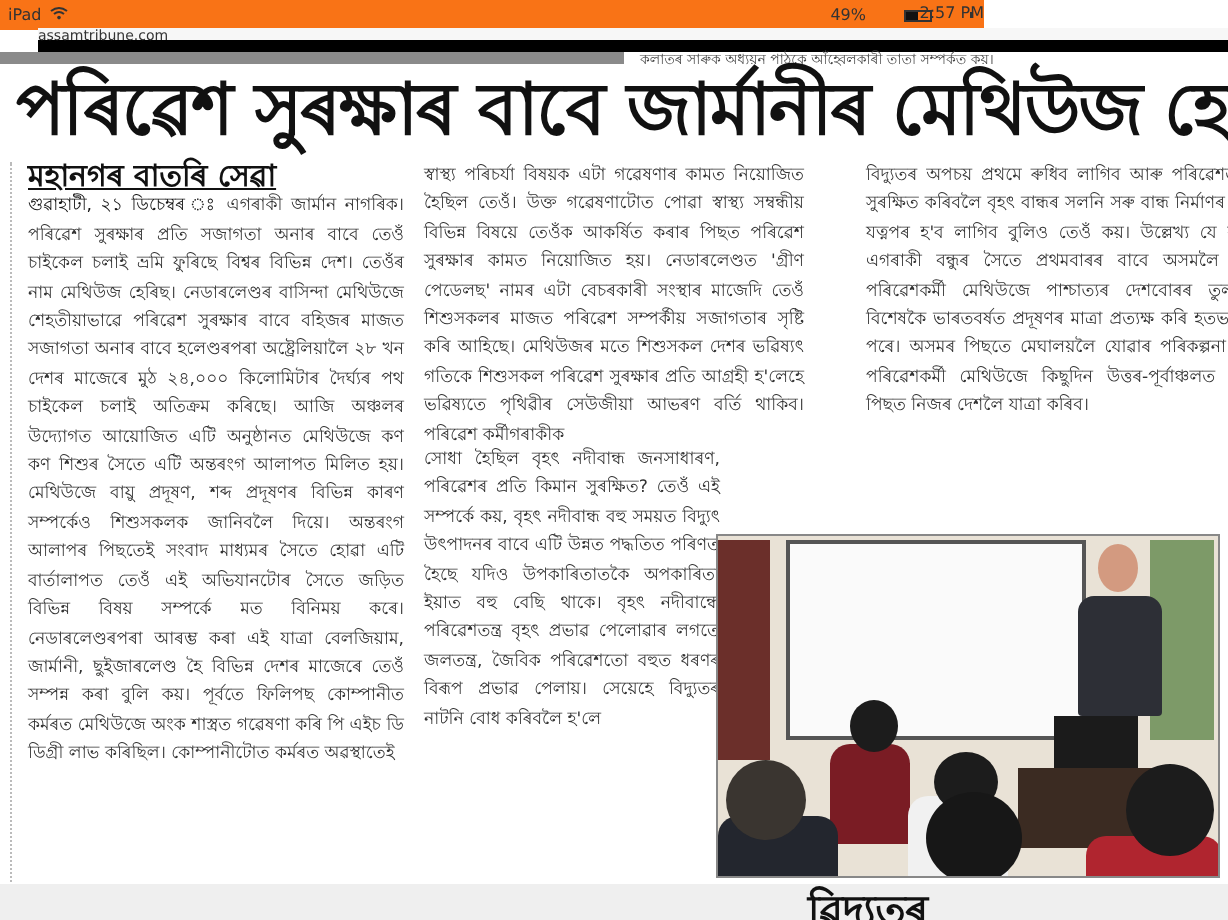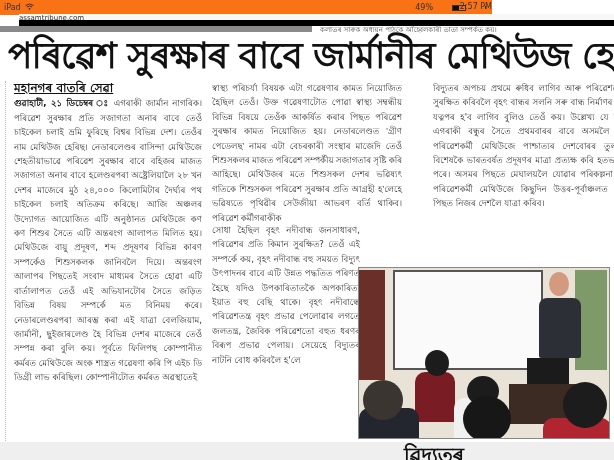--- a/index.html
+++ b/index.html
@@ -17,25 +17,25 @@
 
     .page { position: absolute; left: 0; top: 26px; width: 550px; height: 434px; background: #fff; }
     .top-strip { position: absolute; left: 0; top: 0; width: 312px; height: 6px; background: #8a8a8a; }
     .prev-line { position: absolute; left: 320px; top: -2px; font-size: 7px; color: #444; white-space: nowrap; }
 
     .headline { position: absolute; left: 8px; top: 6px; width: 600px; font-family: "DejaVu Serif", serif; font-weight: bold; font-size: 36px; line-height: 46px; color: #111; white-space: nowrap; letter-spacing: -1px; }
 
     .col { position: absolute; font-size: 8.6px; line-height: 14.4px; color: #333; text-align: justify; font-family: "DejaVu Sans", sans-serif; }
     .col p { margin: 0; }
     .col-1 { left: 14px; top: 55px; width: 188px; }
-    .col-2 { left: 212px; top: 55px; width: 190px; font-family: Liberation Serif, serif; }
+    .col-2 { left: 212px; top: 55px; width: 190px; }
     .col-2b { left: 212px; top: 190px; width: 148px; }
     .col-3 { left: 433px; top: 55px; width: 198px; }
-    .byline { font-weight: bold; text-decoration: underline; font-size: 12px; color: #111; display: block; margin-bottom: 1px; }
-    .dateline { font-weight: bold; color: #111; }
+    .byline { font-weight: bold; text-decoration: underline; font-size: 15px; color: #111; display: block; margin-bottom: 1px; }
+    .dateline { font-weight: normal; color: #111; }
 
     .gutter-left { position: absolute; left: 0; top: 55px; width: 6px; height: 370px; border-right: 1px dotted #bbb; }
 
     .photo { position: absolute; left: 358px; top: 241px; width: 252px; height: 172px; border: 1px solid #888; background: #e9e2d6; overflow: hidden; }
     .photo .screen { position: absolute; left: 34px; top: 2px; width: 150px; height: 100px; background: #fafafa; border: 2px solid #555; }
     .photo .window { position: absolute; right: 2px; top: 2px; width: 32px; height: 100px; background: #7d9a68; }
     .photo .door { position: absolute; left: 0; top: 2px; width: 26px; height: 110px; background: #6b2f2a; }
     .photo .presenter-head { position: absolute; left: 190px; top: 4px; width: 20px; height: 24px; background: #d39a80; border-radius: 50%; }
     .photo .presenter-body { position: absolute; left: 180px; top: 30px; width: 42px; height: 60px; background: #2d2f36; border-radius: 8px 8px 2px 2px; }
     .photo .laptop { position: absolute; left: 168px; top: 90px; width: 42px; height: 26px; background: #1b1b1b; }

